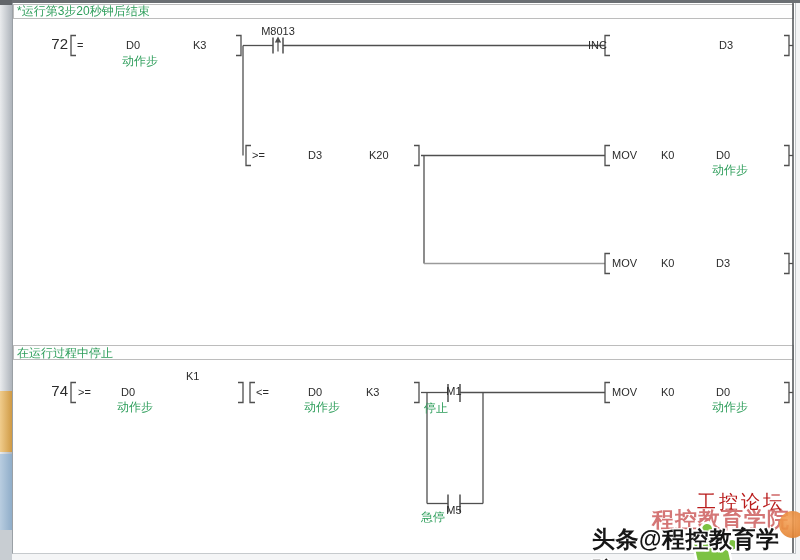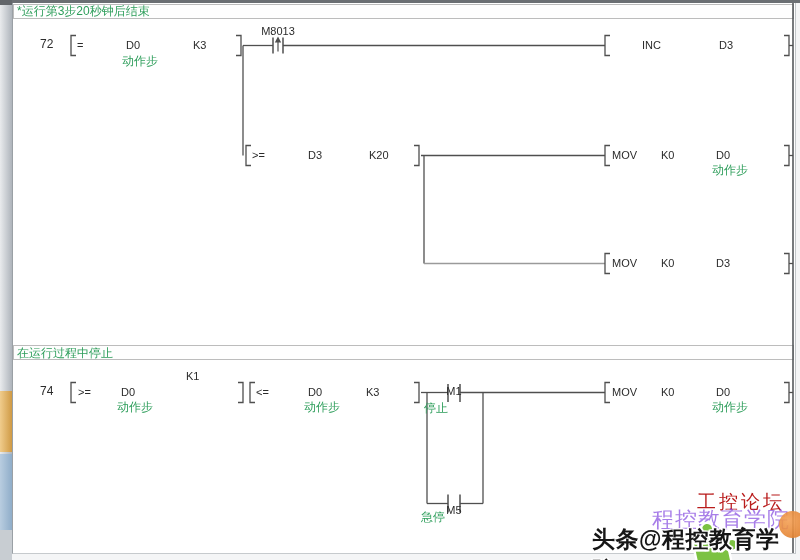--- a/index.html
+++ b/index.html
@@ -3,27 +3,27 @@
 <meta charset="utf-8">
 <style>
   *{margin:0;padding:0;box-sizing:border-box}
   html,body{width:800px;height:560px;overflow:hidden;background:#f4f5f6;font-family:"Liberation Sans",sans-serif}
   body{position:relative}
   .abs{position:absolute}
   .canvas{position:absolute;left:12px;top:0;width:784px;height:554px;background:#fff;border-left:1px solid #9aa0a5;border-right:1px solid #c2c6c9;border-bottom:1px solid #c6cacd}
   .topborder{position:absolute;left:12px;top:0;width:788px;height:3px;background:#6b6f73}
   .dev{position:absolute;font-size:11px;line-height:12px;color:#2b2b2b;white-space:nowrap}
   .grn{position:absolute;font-size:12px;line-height:11px;color:#2e9e5b;white-space:nowrap}
-  .step{position:absolute;font-size:12px;line-height:12px;color:#2b2b2b;width:28px;}
+  .step{position:absolute;font-size:15px;line-height:12px;color:#2b2b2b;width:28px;text-align:right}
   .ctr{text-align:center}
   .cmtbox{position:absolute;border:1px solid #bcbcbc;background:#fefefe}
   .strip{position:absolute;left:0;top:0;width:12px;height:560px;background:linear-gradient(to right,#e9ebed,#aeb4bb)}
   .strip .seg{position:absolute;left:0;width:12px}
   .wm-gray{position:absolute;font-size:19px;letter-spacing:3px;color:#b91c1c;z-index:1}
-  .wm-orange{position:absolute;font-size:22px;font-weight:normal;color:#6d28d9;opacity:.6;letter-spacing:1px;z-index:2}
+  .wm-orange{position:absolute;font-size:22px;font-weight:bold;color:#b91c1c;opacity:.6;letter-spacing:1px;z-index:2}
   .wm-byline{position:absolute;font-size:23px;font-weight:bold;color:#161616;letter-spacing:0.5px;z-index:4;
     text-shadow:-1.5px -1.5px 0 #fff,1.5px -1.5px 0 #fff,-1.5px 1.5px 0 #fff,1.5px 1.5px 0 #fff,0 -1.5px 0 #fff,0 1.5px 0 #fff,-1.5px 0 0 #fff,1.5px 0 0 #fff}
   .orange-dot{position:absolute;left:779px;top:511px;width:27px;height:27px;border-radius:50%;background:radial-gradient(circle at 35% 35%,#f4a055,#dd7722);opacity:.9;z-index:3}
   svg{display:block}
 </style>
 </head>
 <body>
 
 <div class="strip">
   <div class="seg" style="top:0;height:5px;background:#62666a"></div>
@@ -113,21 +113,21 @@
       <path d="M784 382.5 H789 V402.5 H784"></path>
   </g>
 </svg>
 
 <span class="step" style="left:40px;top:38px">72</span>
 <span class="dev" style="left:77px;top:39px">=</span>
 <span class="dev" style="left:126px;top:39px">D0</span>
 <span class="dev" style="left:193px;top:39px">K3</span>
 <span class="grn" style="left:122px;top:56px">动作步</span>
 <span class="dev ctr" style="left:258px;top:25px;width:40px">M8013</span>
-<span class="dev" style="left:642px;top:39px">INC</span>
+<span class="dev" style="left:588px;top:39px">INC</span>
 <span class="dev" style="left:719px;top:39px">D3</span>
 
 <span class="dev" style="left:252px;top:149px">&gt;=</span>
 <span class="dev" style="left:308px;top:149px">D3</span>
 <span class="dev" style="left:369px;top:149px">K20</span>
 <span class="dev" style="left:612px;top:149px">MOV</span>
 <span class="dev" style="left:661px;top:149px">K0</span>
 <span class="dev" style="left:716px;top:149px">D0</span>
 <span class="grn" style="left:712px;top:165px">动作步</span>
 <span class="dev" style="left:612px;top:257px">MOV</span>

